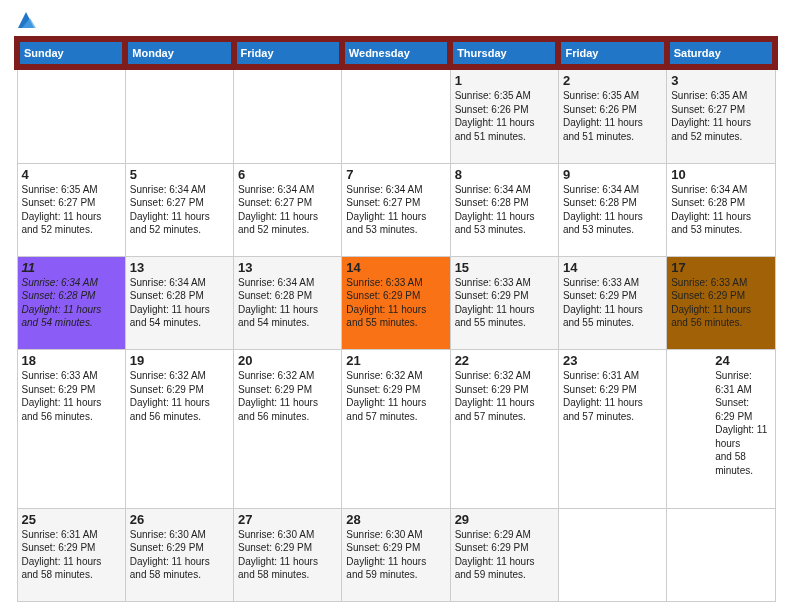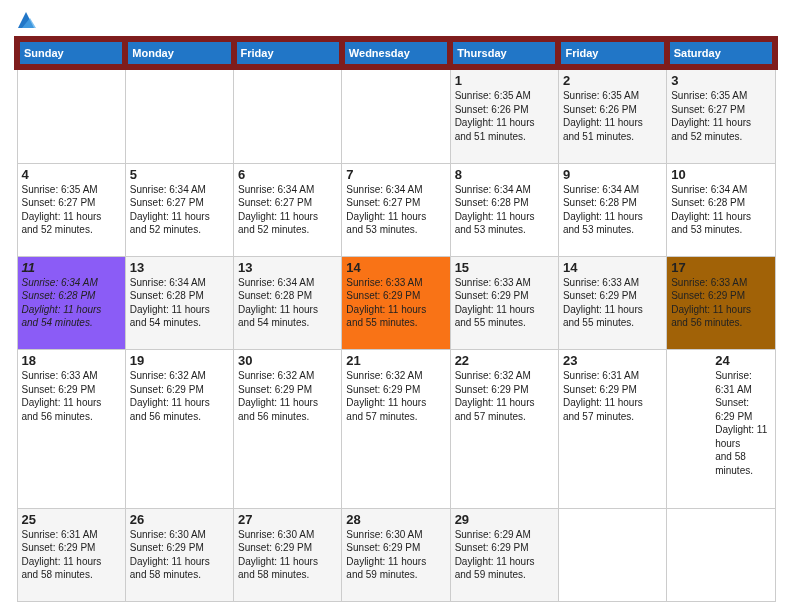--- a/index.html
+++ b/index.html
@@ -270,21 +270,21 @@
 and 56 minutes.</div>
           </td>
           <td style="background: rgb(255, 255, 255);">
             <span class="day-num">19</span>
             <div class="day-info" style="white-space: pre-line;">Sunrise: 6:32 AM
 Sunset: 6:29 PM
 Daylight: 11 hours
 and 56 minutes.</div>
           </td>
           <td style="background: rgb(255, 255, 255);">
-            <span class="day-num">30</span>
+            <span class="day-num">20</span>
             <div class="day-info" style="white-space: pre-line;">Sunrise: 6:32 AM
 Sunset: 6:29 PM
 Daylight: 11 hours
 and 56 minutes.</div>
           </td>
           <td style="background: rgb(255, 255, 255);">
             <span class="day-num">21</span>
             <div class="day-info" style="white-space: pre-line;">Sunrise: 6:32 AM
 Sunset: 6:29 PM
 Daylight: 11 hours

